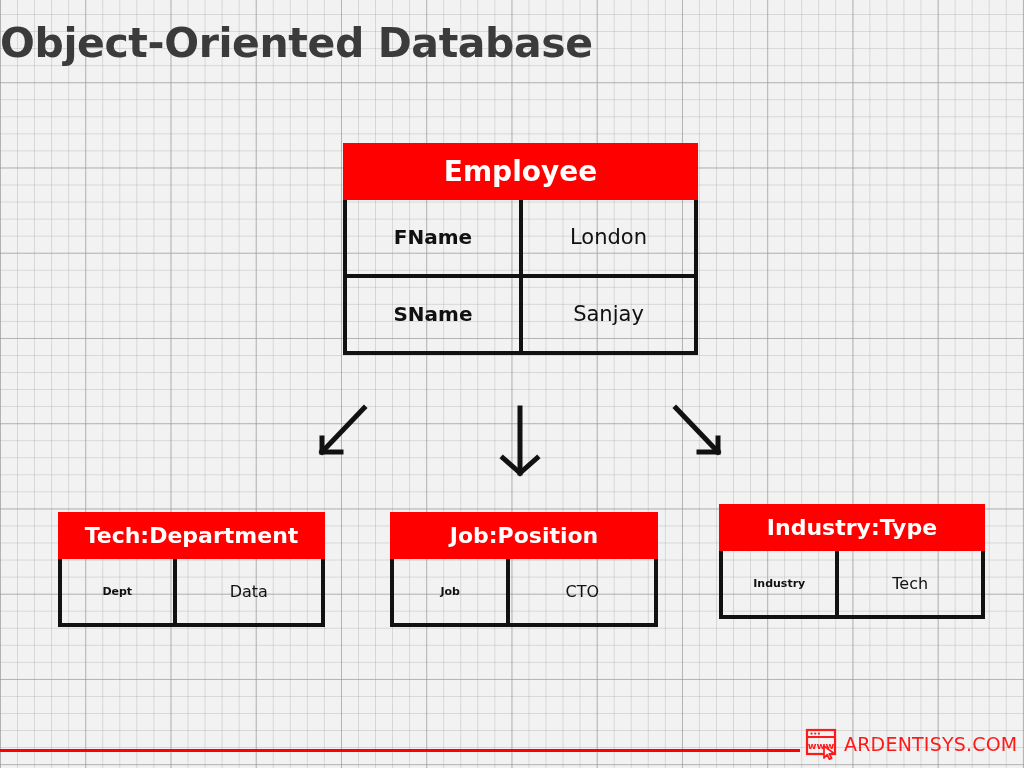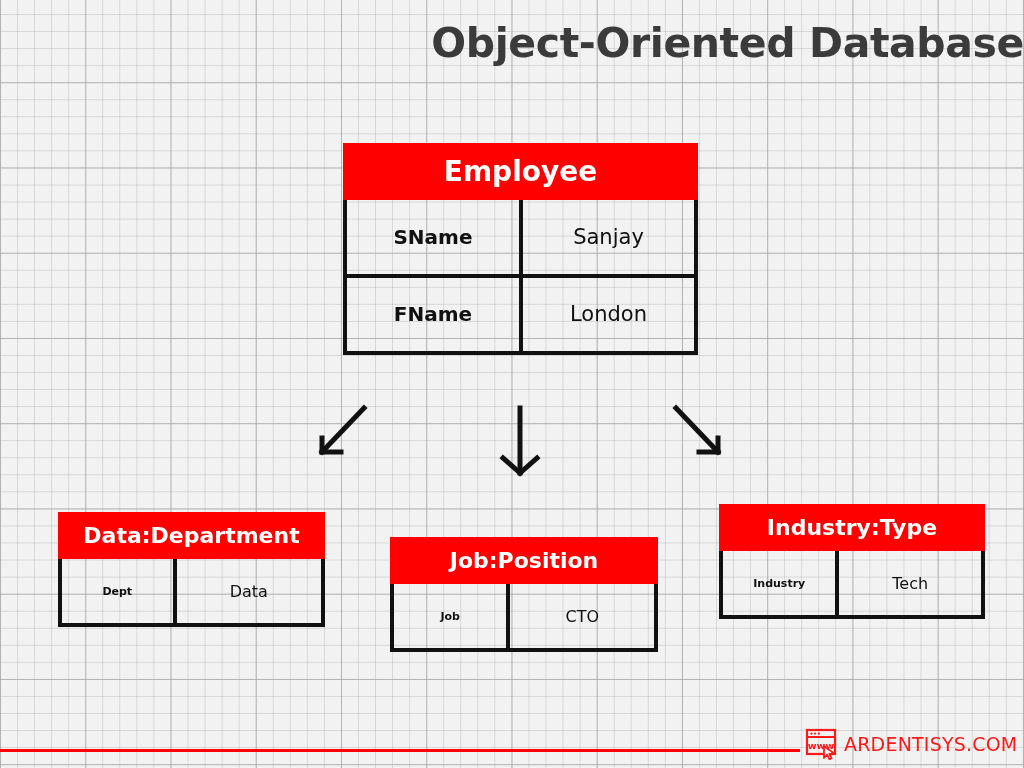--- a/index.html
+++ b/index.html
@@ -32,21 +32,21 @@
       85.25px 85.25px;
     background-position: 0 -3px, 0 -3px, 0 -3px, 0 -3px;
   }
 
   
   #title {
     position: absolute;
     left: 0;
     top: 19px;
     width: 1024px;
-    text-align: right;
+    text-align: left;
     font-size: 41px;
     font-weight: 700;
     letter-spacing: -0.4px;
     color: #3b3b3b;
     font-family: "DejaVu Sans", "Liberation Sans", sans-serif;
   }
 
   
   .entity {
     position: absolute;
@@ -104,21 +104,21 @@
   .entity-child .entity-header { height: 47px; font-size: 22px; }
   .entity-child .entity-body { height: 68px; }
   .entity-child .cell-key { font-size: 11px; }
   .entity-child .cell-val { font-size: 16px; }
 
   #entity-dept { left: 58px; top: 512px; width: 267px; }
   #entity-dept .entity-header, #entity-dept .entity-body { width: 267px; }
   #entity-dept .cell-key { width: 118px; }
   #entity-dept .cell-val { width: 149px; }
 
-  #entity-job { left: 390px; top: 537px; width: 268px; }
+  #entity-job { left: 390px; top: 512px; width: 268px; }
   #entity-job .entity-header, #entity-job .entity-body { width: 268px; }
   #entity-job .cell-key { width: 120px; }
   #entity-job .cell-val { width: 148px; }
 
   #entity-industry { left: 719px; top: 492px; width: 316px; margin-top: 12px; }
   #entity-industry .entity-header, #entity-industry .entity-body { width: 266px; }
   #entity-industry .cell-key { width: 120px; }
   #entity-industry .cell-val { width: 146px; }
 
   
@@ -158,26 +158,26 @@
 <body>
 
 <div id="slide">
 
   <div id="title">Object-Oriented Database</div>
 
   <div class="entity" id="entity-employee">
     <div class="entity-header">Employee</div>
     <div class="entity-body">
       <div class="entity-row">
+        <div class="cell-key">FName</div>
+        <div class="cell-val">London</div>
+      </div>
+      <div class="entity-row">
         <div class="cell-key">SName</div>
         <div class="cell-val">Sanjay</div>
-      </div>
-      <div class="entity-row">
-        <div class="cell-key">FName</div>
-        <div class="cell-val">London</div>
       </div>
     </div>
   </div>
 
   <svg class="arrow-svg" id="arrow-left" width="70" height="80" viewBox="0 0 70 80">
     <g stroke="#111111" stroke-width="5" fill="none" stroke-linecap="square">
       <line x1="59" y1="8" x2="17" y2="52"></line>
       <line x1="17" y1="52" x2="17" y2="38"></line>
       <line x1="17" y1="52" x2="36" y2="52"></line>
     </g>
@@ -193,21 +193,21 @@
 
   <svg class="arrow-svg" id="arrow-right" width="70" height="80" viewBox="0 0 70 80">
     <g stroke="#111111" stroke-width="5" fill="none" stroke-linecap="square">
       <line x1="11" y1="8" x2="53" y2="52"></line>
       <line x1="53" y1="52" x2="53" y2="38"></line>
       <line x1="53" y1="52" x2="34" y2="52"></line>
     </g>
   </svg>
 
   <div class="entity entity-child" id="entity-dept">
-    <div class="entity-header">Data:Department</div>
+    <div class="entity-header">Tech:Department</div>
     <div class="entity-body">
       <div class="entity-row">
         <div class="cell-key">Dept</div>
         <div class="cell-val">Data</div>
       </div>
     </div>
   </div>
 
   <div class="entity entity-child" id="entity-job">
     <div class="entity-header">Job:Position</div>

